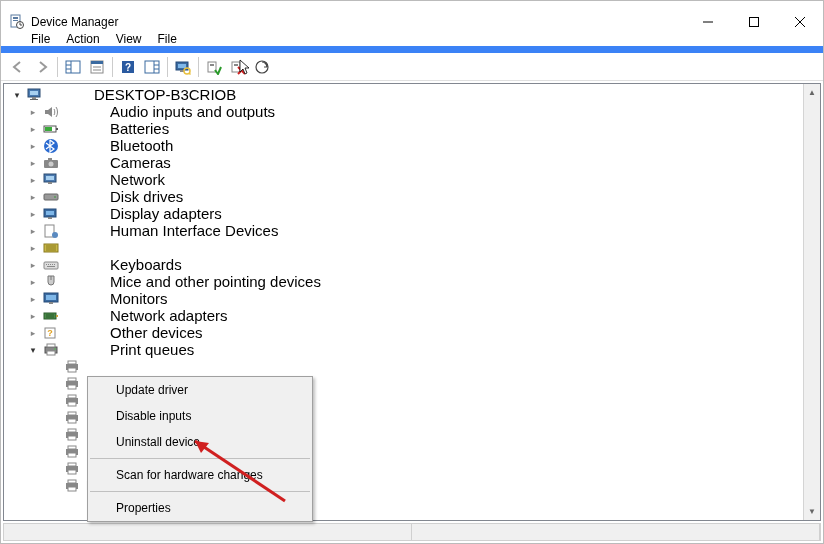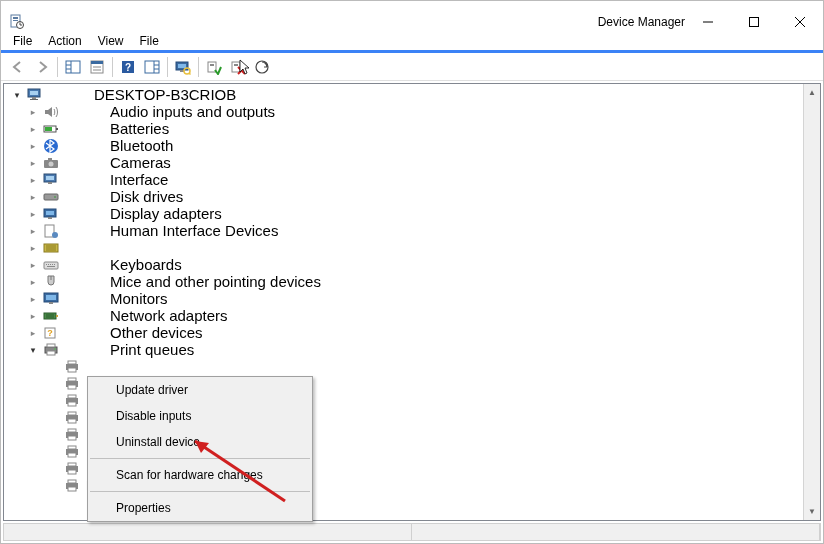--- a/index.html
+++ b/index.html
@@ -1,22 +1,22 @@
 <!DOCTYPE html>
 <html><head>
 <meta charset="utf-8">
 <style>
   * { box-sizing: border-box; margin: 0; padding: 0; }
   body { font-family: "Segoe UI", Tahoma, sans-serif; font-size: 12px; background: #fff; width: 824px; height: 544px; overflow: hidden; border: 1px solid #bbb; position: relative; }
-  .titlebar { height: 30px; display: flex; align-items: center; padding: 12px 0 0 8px; text-align: right; }
+  .titlebar { height: 30px; display: flex; align-items: center; padding: 12px 0 0 8px; }
   .titlebar .app-icon { width: 16px; height: 16px; margin-right: 6px; }
   .titlebar .title { font-size: 12px; flex: 1; }
   .win-btn { width: 46px; height: 30px; display: flex; align-items: center; justify-content: center; }
   .win-btn svg { width: 10px; height: 10px; }
-  .menubar { height: 22px; display: flex; align-items: flex-end; padding: 0 4px; border-bottom: 3px solid #3b82f6; }
+  .menubar { height: 22px; display: flex; align-items: center; padding: 0 22px; border-bottom: 7px solid #3b82f6; }
   .menubar .menu-item { padding: 2px 8px; font-size: 12px; }
   .toolbar { height: 28px; display: flex; align-items: center; padding: 0 6px; gap: 2px; border-bottom: 1px solid #e0e0e0; position: relative; }
   .toolbar .tool { width: 22px; height: 22px; display: flex; align-items: center; justify-content: center; }
   .toolbar .sep { width: 1px; height: 20px; background: #ccc; margin: 0 2px; }
   .tree-area { position: absolute; top: 82px; left: 2px; right: 2px; bottom: 22px; border: 1px solid #828790; overflow: hidden; background: #fff; }
   .scrollbar-v { position: absolute; right: 0; top: 0; bottom: 0; width: 17px; background: #f0f0f0; border-left: 1px solid #d4d4d4; }
   .scrollbar-v .scroll-arrow { height: 17px; display: flex; align-items: center; justify-content: center; font-size: 8px; color: #666; }
   .scrollbar-v .scroll-arrow.up { position: absolute; top: 0; left:0; right:0; }
   .scrollbar-v .scroll-arrow.down { position: absolute; bottom: 0; left:0; right:0; }
   .tree { padding: 2px 0 2px 2px; }
@@ -223,21 +223,21 @@
 
     <div class="tree-node child">
         <span class="expander">▸</span>
         <span class="node-icon">
           <svg viewBox="0 0 16 16">
             <rect x="1" y="2" width="12" height="8" fill="#4a7ab0" stroke="#2a4a70"></rect>
             <rect x="3" y="4" width="8" height="4" fill="#a8d0f0"></rect>
             <rect x="5" y="10" width="4" height="2" fill="#888"></rect>
           </svg>
         </span>
-        <span class="label">Interface</span>
+        <span class="label">Network</span>
       </div>
 
     <div class="tree-node child">
         <span class="expander">▸</span>
         <span class="node-icon">
           <svg viewBox="0 0 16 16">
             <rect x="1" y="5" width="14" height="6" rx="1" fill="#999" stroke="#666"></rect>
             <circle cx="12" cy="8" r="1" fill="#5a9a5a"></circle>
           </svg>
         </span>

